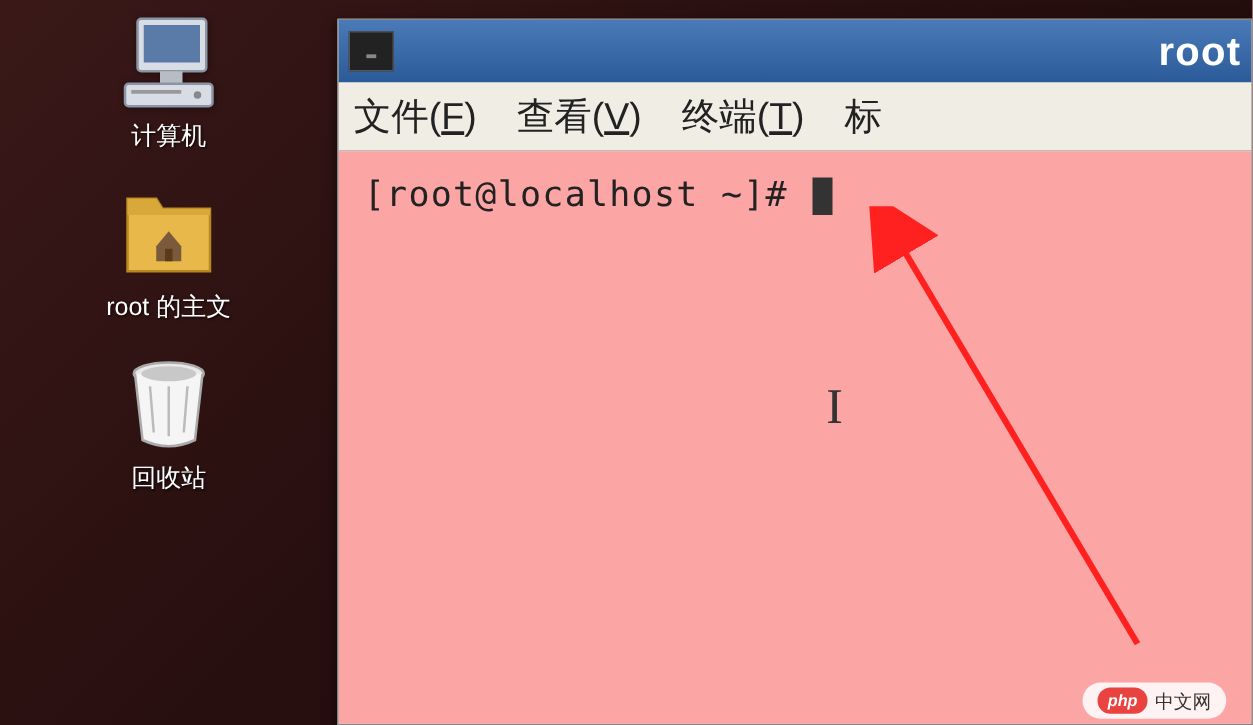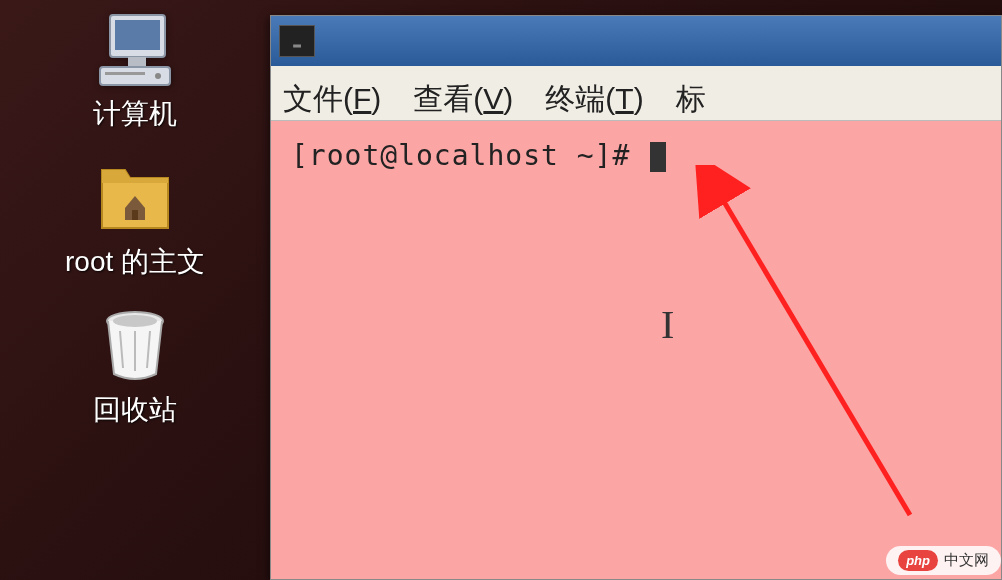--- a/index.html
+++ b/index.html
@@ -32,21 +32,21 @@
     .desktop-icon .icon-img {
       width: 90px;
       height: 80px;
       display: flex;
       align-items: center;
       justify-content: center;
     }
     
     .desktop-icon .label {
       color: #fff;
-      font-size: 28px;
+      font-size: 20px;
       margin-top: 5px;
       text-shadow: 1px 1px 2px rgba(0,0,0,0.8);
     }
     
     .terminal-window {
       position: absolute;
       left: 270px;
       top: 15px;
       width: 732px;
       height: 565px;
@@ -85,21 +85,21 @@
       font-weight: bold;
       margin-left: auto;
       letter-spacing: 1px;
     }
     
     .menubar {
       height: 55px;
       background: #f0ede4;
       border-bottom: 1px solid #bbb;
       display: flex;
-      align-items: flex-end;
+      align-items: center;
       padding: 0 12px;
     }
     
     .menu-item {
       font-size: 30px;
       color: #222;
       margin-right: 32px;
       cursor: pointer;
       white-space: nowrap;
     }
@@ -139,24 +139,24 @@
       font-family: serif;
     }
     
     .arrow {
       position: absolute;
       pointer-events: none;
     }
     
     .watermark {
       position: absolute;
-      right: 1px;
+      right: 21px;
       bottom: 5px;
       display: flex;
-      align-items: center;
+      align-items: flex-end;
       background: rgba(255,255,255,0.85);
       border-radius: 20px;
       padding: 4px 12px;
       z-index: 100;
     }
     
     .watermark-logo {
       background: #e8433f;
       color: #fff;
       font-size: 13px;
@@ -221,20 +221,21 @@
   </div>
 
 </div>
 
 <div class="terminal-window">
 
   <div class="titlebar">
     <div class="titlebar-icon">
       <span class="titlebar-icon-inner">▂</span>
     </div>
+    <div class="titlebar-text">root</div>
   </div>
 
   <div class="menubar">
     <span class="menu-item">文件(<u>F</u>)</span>
     <span class="menu-item">查看(<u>V</u>)</span>
     <span class="menu-item">终端(<u>T</u>)</span>
     <span class="menu-item">标</span>
   </div>
 
   <div class="terminal-content">

